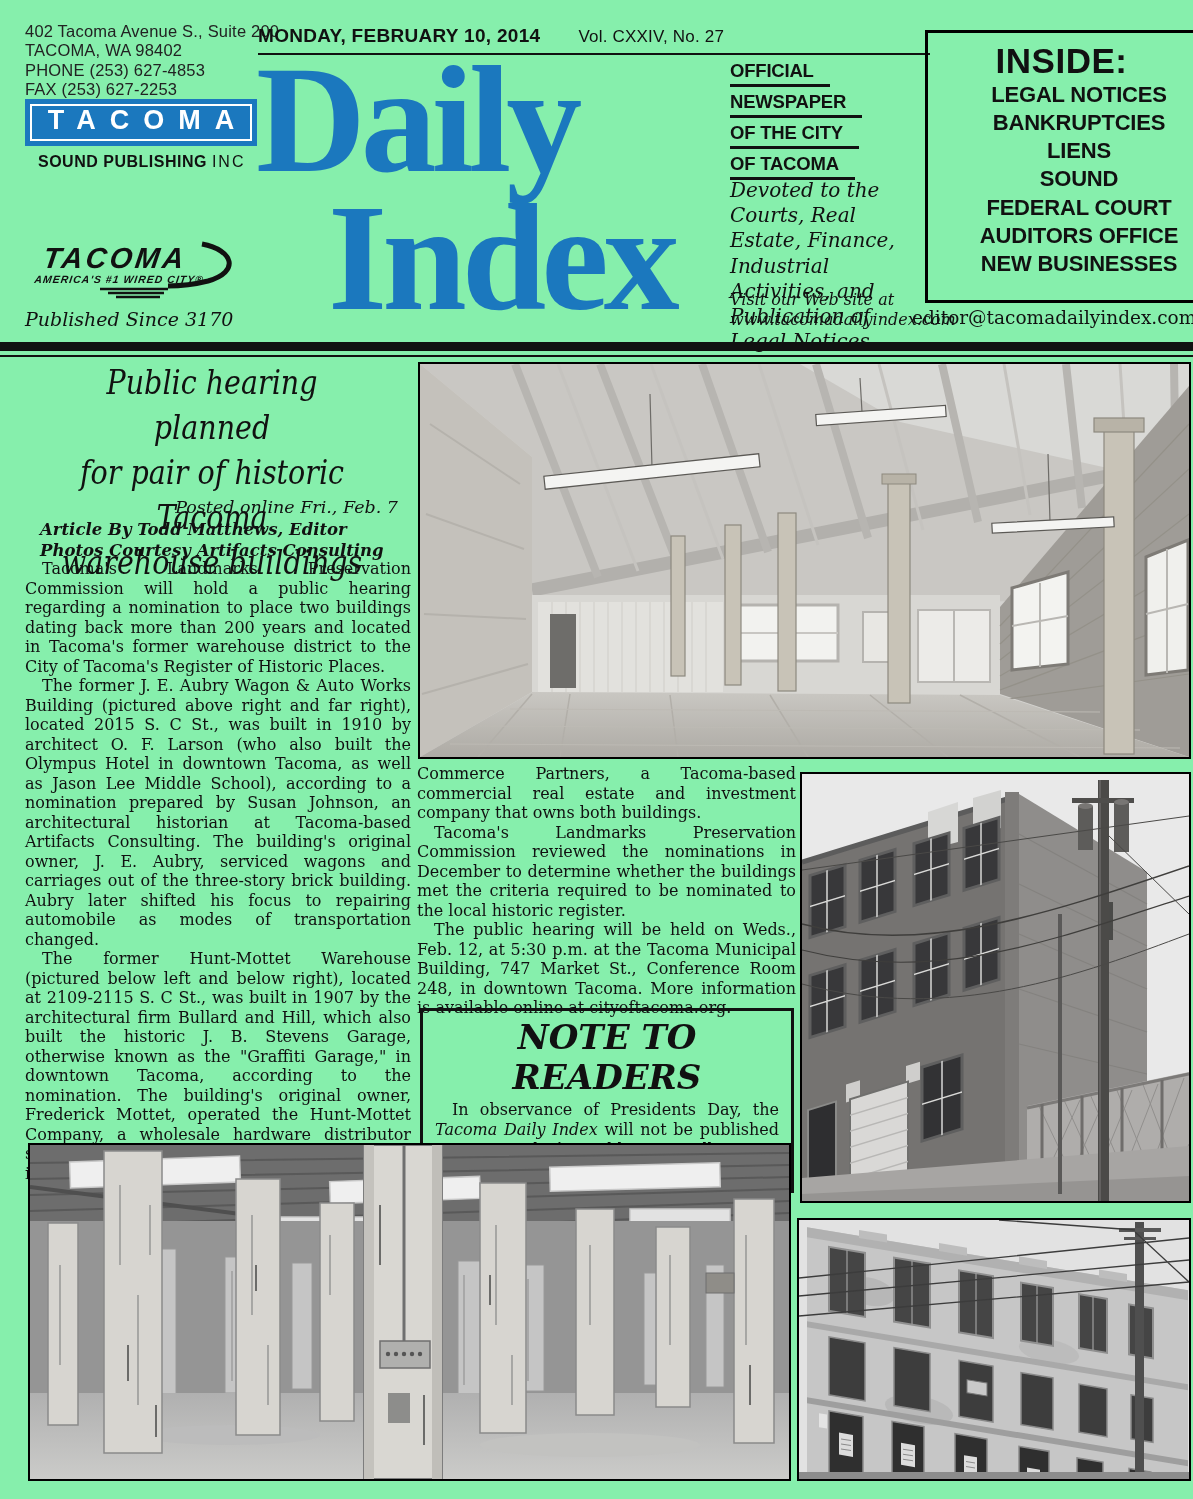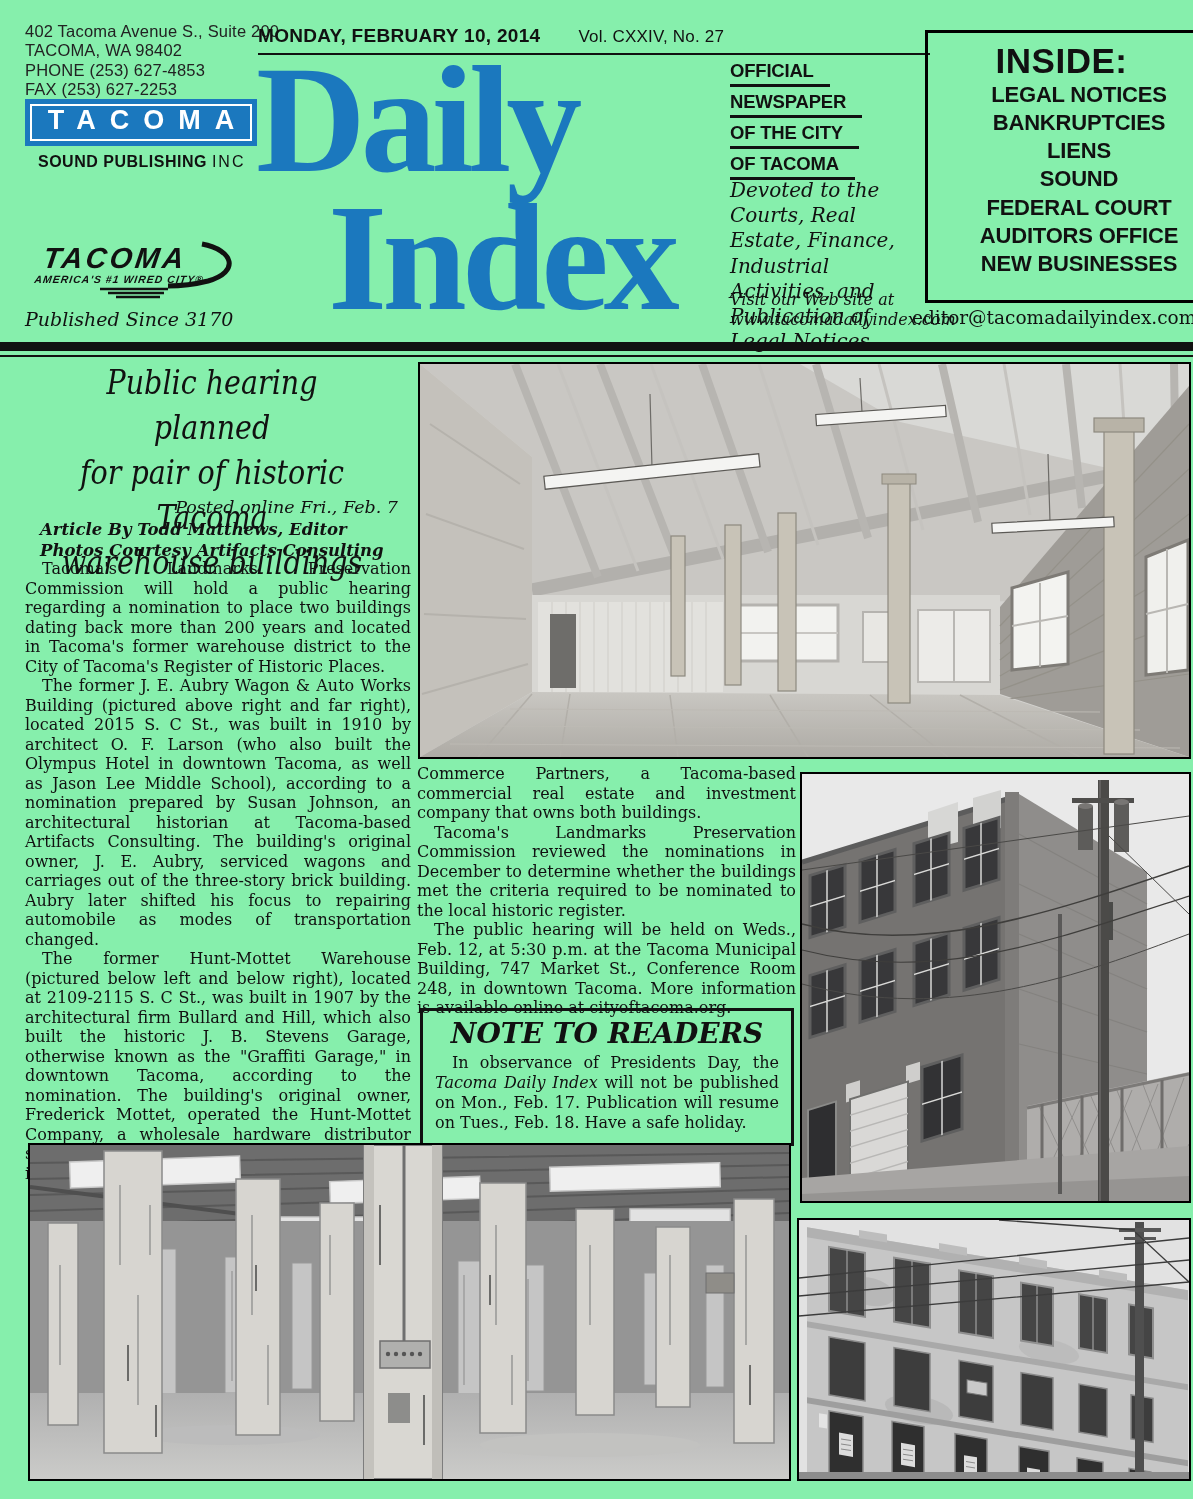--- a/index.html
+++ b/index.html
@@ -43,21 +43,21 @@
   .byline{left:40px;top:519px;width:370px;font-family:"DejaVu Serif",serif;font-style:italic;
         font-weight:bold;font-size:16.5px;line-height:1.3;}
   .bodycol{font-family:"DejaVu Serif",serif;font-size:16px;line-height:1.22;text-align:justify;}
   .bodycol p{margin:0;text-indent:17px;}
   .bodycol p.noindent{text-indent:0;}
   .bodycol p.spread{text-align-last:justify;}
   .col1{left:25px;top:559px;width:386px;}
   .col2{left:417px;top:764px;width:379px;}
   .notebox{left:420px;top:1008px;width:374px;border:3px solid #111;box-sizing:border-box;padding:4px 12px 10px 12px;}
   .note-title{text-align:center;font-family:"DejaVu Serif",serif;font-style:italic;font-weight:bold;
-        font-size:28px;margin:2px 0 3px 0;}
+        font-size:34px;margin:2px 0 3px 0;}
   .note-body{font-family:"DejaVu Serif",serif;font-size:16px;line-height:1.25;text-align:justify;text-indent:17px;}
   .note-body .it{font-style:italic;}
   
   .photo{border:2px solid #000;box-sizing:border-box;background:#d5d5d5;overflow:hidden;}
   .photo svg{display:block;width:100%;height:100%;}
   .photo1{left:418px;top:362px;width:773px;height:397px;}
   .photo2{left:800px;top:772px;width:391px;height:431px;}
   .photo3{left:28px;top:1143px;width:763px;height:338px;}
   .photo4{left:797px;top:1218px;width:394px;height:263px;}
 </style>

